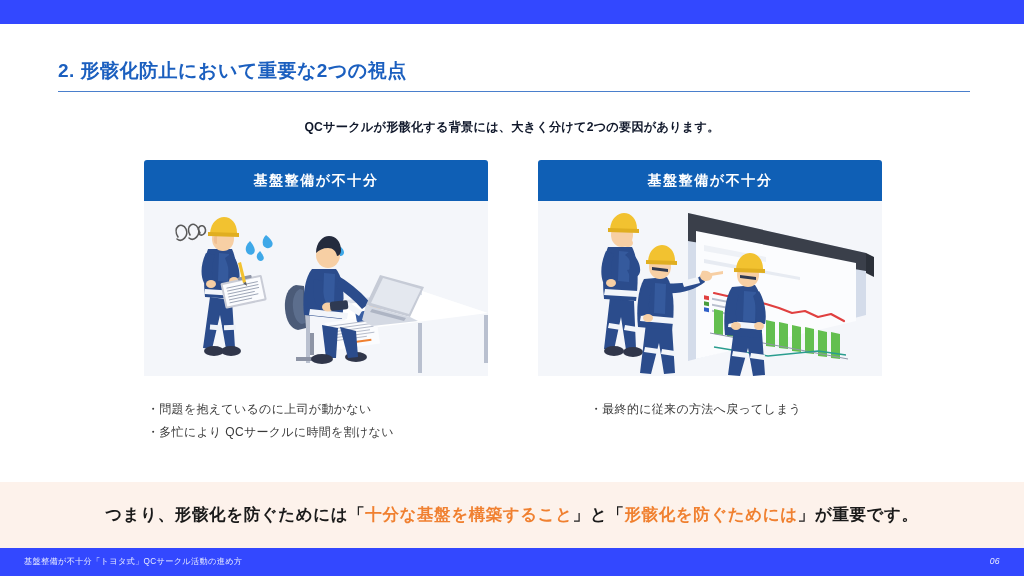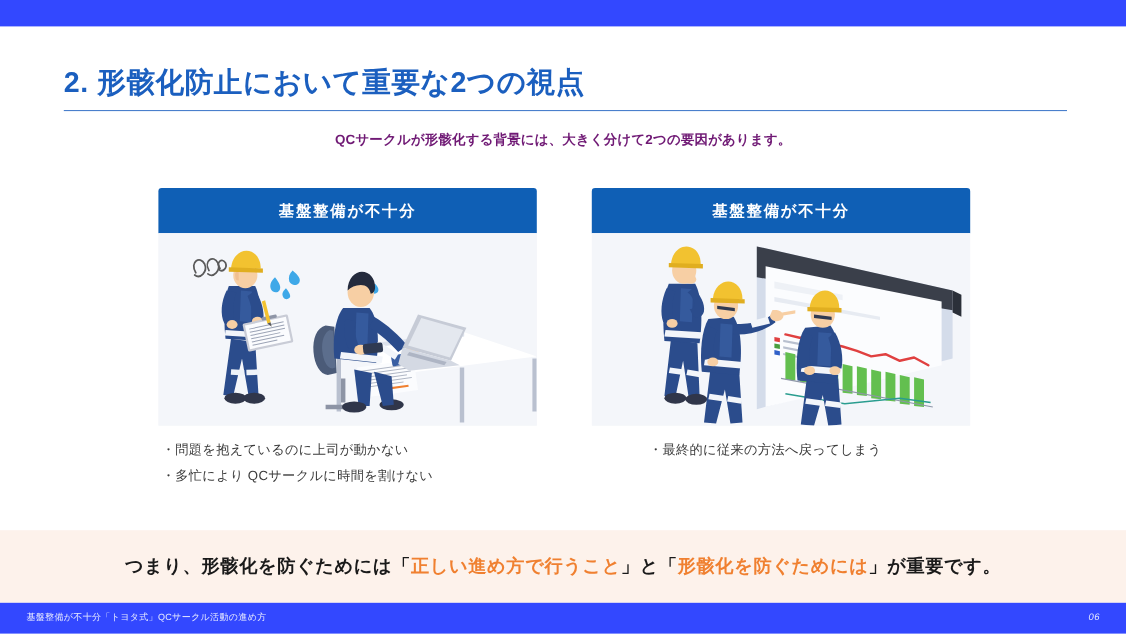--- a/index.html
+++ b/index.html
@@ -32,21 +32,21 @@
   }
 
   
   .title-block {
     position: absolute;
     left: 58px;
     top: 58px;
     width: 912px;
   }
   .slide-title {
-    font-size: 26px;
+    font-size: 19px;
     font-weight: bold;
     color: #1b5fbf;
     letter-spacing: 0.5px;
     line-height: 1.35;
     white-space: nowrap;
   }
   .title-rule {
     margin-top: 7px;
     width: 912px;
     height: 1px;
@@ -55,28 +55,28 @@
 
   
   .lead {
     position: absolute;
     top: 119px;
     left: 0;
     width: 1024px;
     text-align: center;
     font-size: 12.2px;
     font-weight: bold;
-    color: #701a75;
+    color: #0f172a;
     letter-spacing: 0.2px;
   }
 
   
   .card {
     position: absolute;
-    top: 171px;
+    top: 160px;
     width: 344px;
   }
   .card-left  { left: 144px; }
   .card-right { left: 538px; }
 
   .card-header {
     height: 41px;
     background: #0f5fb5;
     border-radius: 3px 3px 0 0;
     display: flex;
@@ -425,20 +425,20 @@
         </g>
       </svg>
     </div>
   </div>
 
   <div class="bullets bullets-right">
     <div class="bullet-item">・最終的に従来の方法へ戻ってしまう</div>
   </div>
 
   <div class="conclusion-band">
-    <div class="conclusion-text"><span>つまり、形骸化を防ぐためには「</span><span class="hl-orange">正しい進め方で行うこと</span><span>」と「</span><span class="hl-orange">形骸化を防ぐためには</span><span>」が重要です。</span></div>
+    <div class="conclusion-text"><span>つまり、形骸化を防ぐためには「</span><span class="hl-orange">十分な基盤を構築すること</span><span>」と「</span><span class="hl-orange">形骸化を防ぐためには</span><span>」が重要です。</span></div>
   </div>
 
   <div class="footer-bar"></div>
   <div class="footer-left">基盤整備が不十分「トヨタ式」QCサークル活動の進め方</div>
   <div class="footer-page">06</div>
 
 </div>
 
 </body></html>

